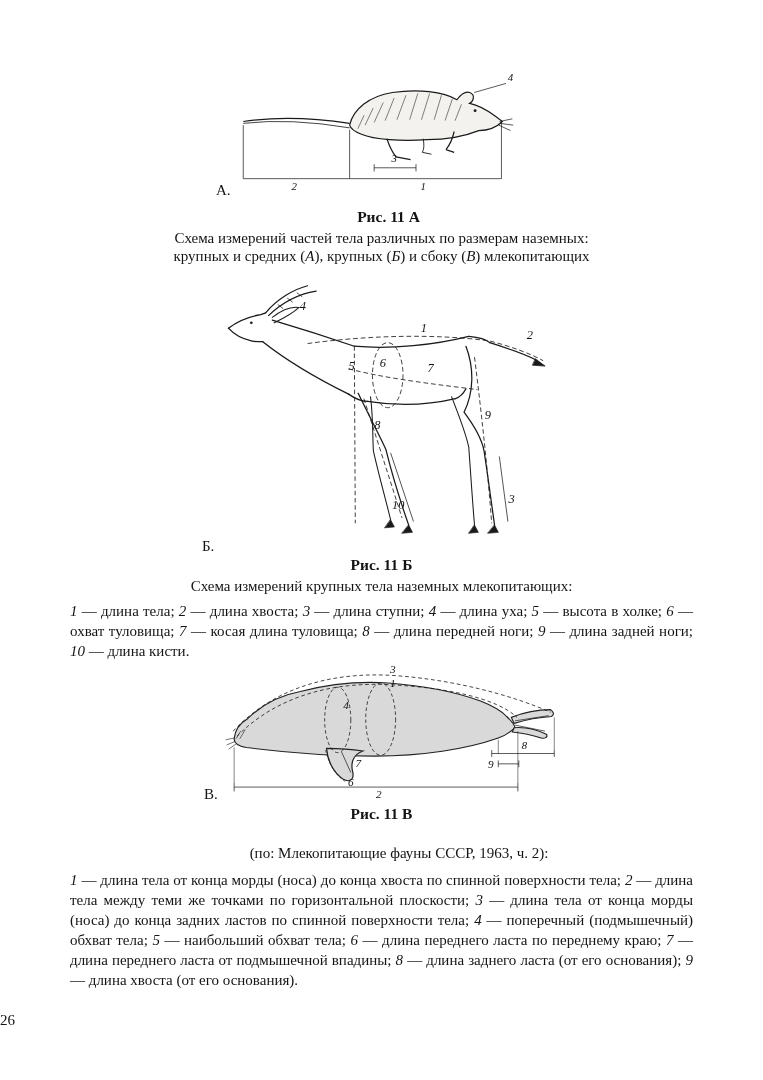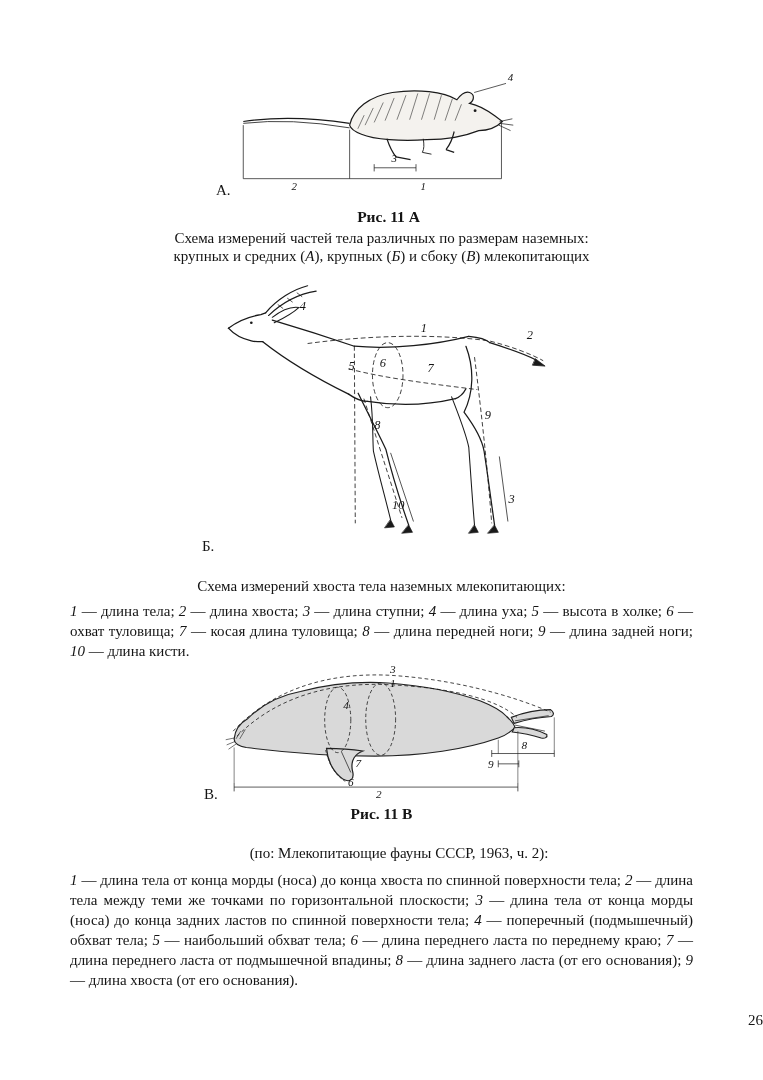--- a/index.html
+++ b/index.html
@@ -7,21 +7,21 @@
   .page {
     position:relative; width:763px; height:1080px; background:#ffffff;
     font-family:"Liberation Serif", serif; color:#141414; overflow:hidden;
   }
   .figure-svg { position:absolute; }
   .fig-corner { position:absolute; font-size:15px; color:#141414; }
   .fig-title { position:absolute; left:0; right:0; text-align:center; font-weight:bold; font-size:15.5px; }
   .fig-caption { position:absolute; left:0; right:0; text-align:center; font-size:15px; line-height:1.2; }
   .legend { position:absolute; left:70px; right:70px; text-align:justify; font-size:15px; line-height:1.34; }
   .legend i, .fig-caption i { font-style:italic; }
-  .page-number { position:absolute; left:0; right:0; text-align:right; font-size:15px; }
+  .page-number { position:absolute; left:0; right:0; text-align:left; font-size:15px; }
   svg text { font-family:"Liberation Serif", serif; font-style:italic; fill:#141414; }
 </style>
 </head>
 <body>
 
 <div class="page">
 
   <svg class="figure-svg" style="left:236px; top:68px;" width="300" height="127" viewBox="0 0 330 140" preserveAspectRatio="none">
     <g stroke="#1a1a1a" fill="none" stroke-width="1.3">
       <path d="M8,59 Q60,51 125,61"></path>
@@ -116,21 +116,22 @@
       <text x="163" y="96">5</text>
       <text x="196" y="93">6</text>
       <text x="246" y="99">7</text>
       <text x="190" y="162">8</text>
       <text x="306" y="150">9</text>
       <text x="212" y="250">10</text>
     </g>
   </svg>
   <span class="fig-corner" style="left:202px; top:538px;">Б.</span>
 
-  <div class="fig-caption" style="top:577px;">Схема измерений хвоста тела наземных млекопитающих:</div>
+  <div class="fig-title" style="top:556px;">Рис. 11 Б</div>
+  <div class="fig-caption" style="top:577px;">Схема измерений крупных тела наземных млекопитающих:</div>
   <p class="legend" style="top:601px;"><i>1</i> — длина тела; <i>2</i> — длина хвоста; <i>3</i> — длина ступни; <i>4</i> — длина уха; <i>5</i> — высота в холке; <i>6</i> — охват туловища; <i>7</i> — косая длина туловища; <i>8</i> — длина передней ноги; <i>9</i> — длина задней ноги; <i>10</i> — длина кисти.</p>
 
   <svg class="figure-svg" style="left:222px; top:664px;" width="336" height="136" viewBox="0 0 360 158" preserveAspectRatio="none">
     <g stroke="#222222" stroke-width="1.3" fill="#d9d9d9">
       <path d="M13,87 C14,76 19,69 27,64 C44,46 64,36 84,32 C115,23 148,20 178,22 C215,25 252,33 277,43 C291,49 300,55 305,61 C310,66 313,70 314,74 C308,80 302,84 296,86 C262,99 214,107 164,107 C114,107 62,102 26,97 C17,95 13,92 13,87 Z"></path>
       <path d="M112,98 C113,112 119,126 130,134 C137,138 142,134 140,125 C137,112 143,104 151,101 C139,99 124,98 112,98 Z"></path>
       <path d="M310,62 C324,56 339,53 352,53 C356,56 356,59 353,61 C339,62 325,65 313,69 Z"></path>
       <path d="M313,74 C327,73 339,77 348,82 C349,85 346,87 342,86 C331,82 321,80 311,79 Z"></path>
       <path d="M314,66 L350,60 M314,71 L346,78" fill="none" stroke-width="0.8"></path>
       <path d="M13,86 l-9,2 M14,90 l-9,4 M15,93 l-8,6 M20,78 l-5,9 M25,76 l-6,11" fill="none" stroke-width="0.7"></path>

